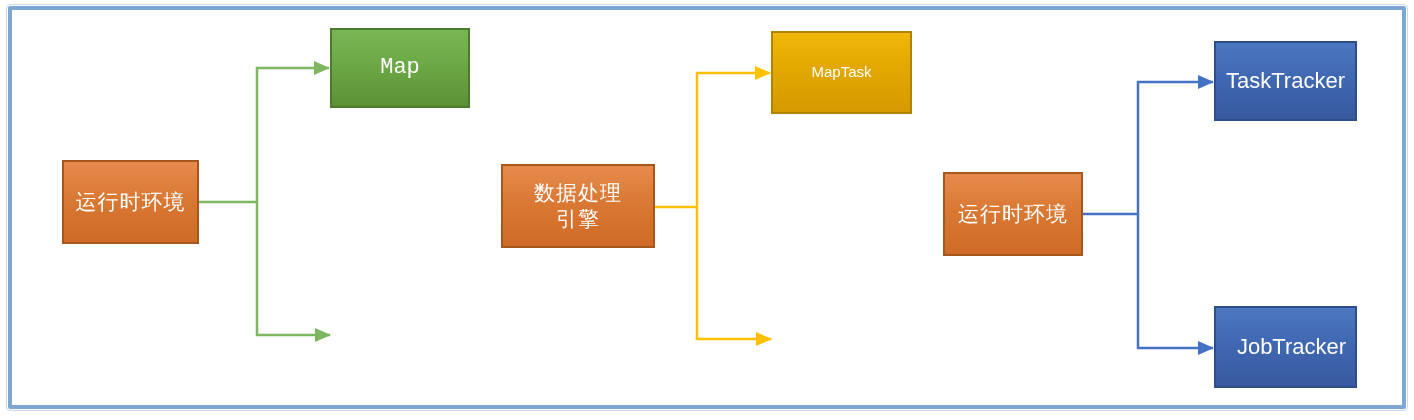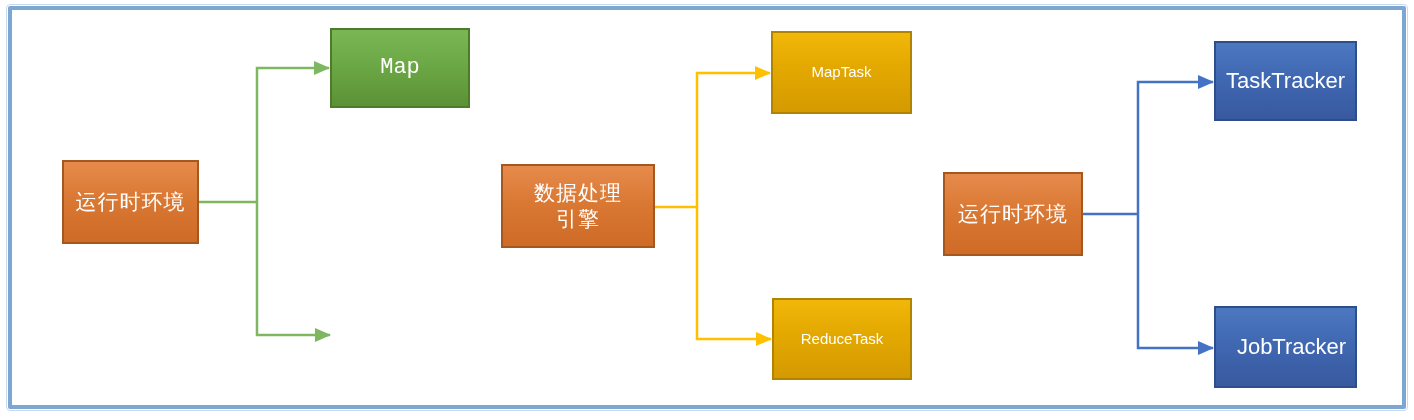--- a/index.html
+++ b/index.html
@@ -119,19 +119,18 @@
       <path d="M1138 214 V348 H1213" marker-end="url(#arrow-blue)"></path>
     </g>
   </svg>
 
   <div class="node orange" id="node-programming-model">运行时环境</div>
   <div class="node green" id="node-map">Map</div>
 
   <div class="node orange" id="node-data-processing-engine">数据处理
 引擎</div>
   <div class="node gold" id="node-maptask">MapTask</div>
-  <div class="node gold" id="node-reducetask">ReduceTask</div>
 
   <div class="node orange" id="node-runtime-environment">运行时环境</div>
   <div class="node blue" id="node-tasktracker">TaskTracker</div>
   <div class="node blue" id="node-jobtracker">JobTracker</div>
 
 </div>
 
 </body></html>

